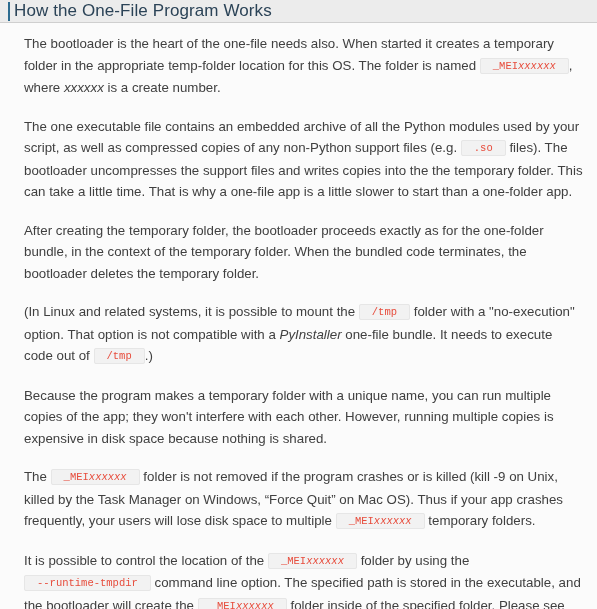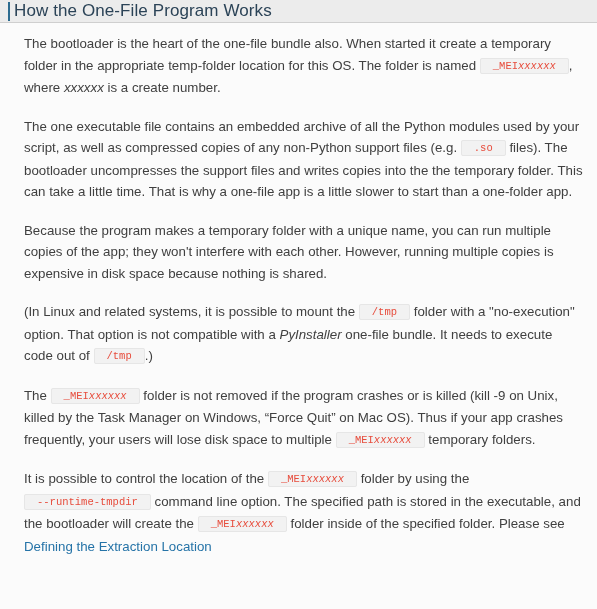--- a/index.html
+++ b/index.html
@@ -85,26 +85,27 @@
 </head>
 <body>
 
 <div class="doc-header">
   <span class="accent-bar"></span>
   <h1 class="doc-title">How the One-File Program Works</h1>
 </div>
 
 <div class="doc-body">
 
-  <p class="para"><span>The bootloader is the heart of the one-file bundle also. When started it create a temporary folder in the appropriate temp-folder location for this OS. The folder is named </span><code class="code"><span>_MEI</span><span class="it">xxxxxx</span></code><span>, where </span><em class="emph">xxxxxx</em><span> is a create number.</span></p>
+  <p class="para"><span>The bootloader is the heart of the one-file needs also. When started it creates a temporary folder in the appropriate temp-folder location for this OS. The folder is named </span><code class="code"><span>_MEI</span><span class="it">xxxxxx</span></code><span>, where </span><em class="emph">xxxxxx</em><span> is a create number.</span></p>
 
   <p class="para"><span>The one executable file contains an embedded archive of all the Python modules used by your script, as well as compressed copies of any non-Python support files (e.g. </span><code class="code">.so</code><span> files). The bootloader uncompresses the support files and writes copies into the the temporary folder. This can take a little time. That is why a one-file app is a little slower to start than a one-folder app.</span></p>
 
+  <p class="para"><span>After creating the temporary folder, the bootloader proceeds exactly as for the one-folder bundle, in the context of the temporary folder. When the bundled code terminates, the bootloader deletes the temporary folder.</span></p>
+
+  <p class="para"><span>(In Linux and related systems, it is possible to mount the </span><code class="code">/tmp</code><span> folder with a "no-execution" option. That option is not compatible with a </span><em class="emph">PyInstaller</em><span> one-file bundle. It needs to execute code out of </span><code class="code">/tmp</code><span>.)</span></p>
 
   <p class="para"><span>Because the program makes a temporary folder with a unique name, you can run multiple copies of the app; they won't interfere with each other. However, running multiple copies is expensive in disk space because nothing is shared.</span></p>
-
-  <p class="para"><span>(In Linux and related systems, it is possible to mount the </span><code class="code">/tmp</code><span> folder with a "no-execution" option. That option is not compatible with a </span><em class="emph">PyInstaller</em><span> one-file bundle. It needs to execute code out of </span><code class="code">/tmp</code><span>.)</span></p>
 
   <p class="para"><span>The </span><code class="code"><span>_MEI</span><span class="it">xxxxxx</span></code><span> folder is not removed if the program crashes or is killed (kill -9 on Unix, killed by the Task Manager on Windows, “Force Quit” on Mac OS). Thus if your app crashes frequently, your users will lose disk space to multiple </span><code class="code"><span>_MEI</span><span class="it">xxxxxx</span></code><span> temporary folders.</span></p>
 
   <p class="para"><span>It is possible to control the location of the </span><code class="code"><span>_MEI</span><span class="it">xxxxxx</span></code><span> folder by using the </span><code class="code">--runtime-tmpdir</code><span> command line option. The specified path is stored in the executable, and the bootloader will create the </span><code class="code"><span>_MEI</span><span class="it">xxxxxx</span></code><span> folder inside of the specified folder. Please see </span><a class="doclink" href="#">Defining the Extraction Location</a></p>
 
 </div>
 
 </body></html>

